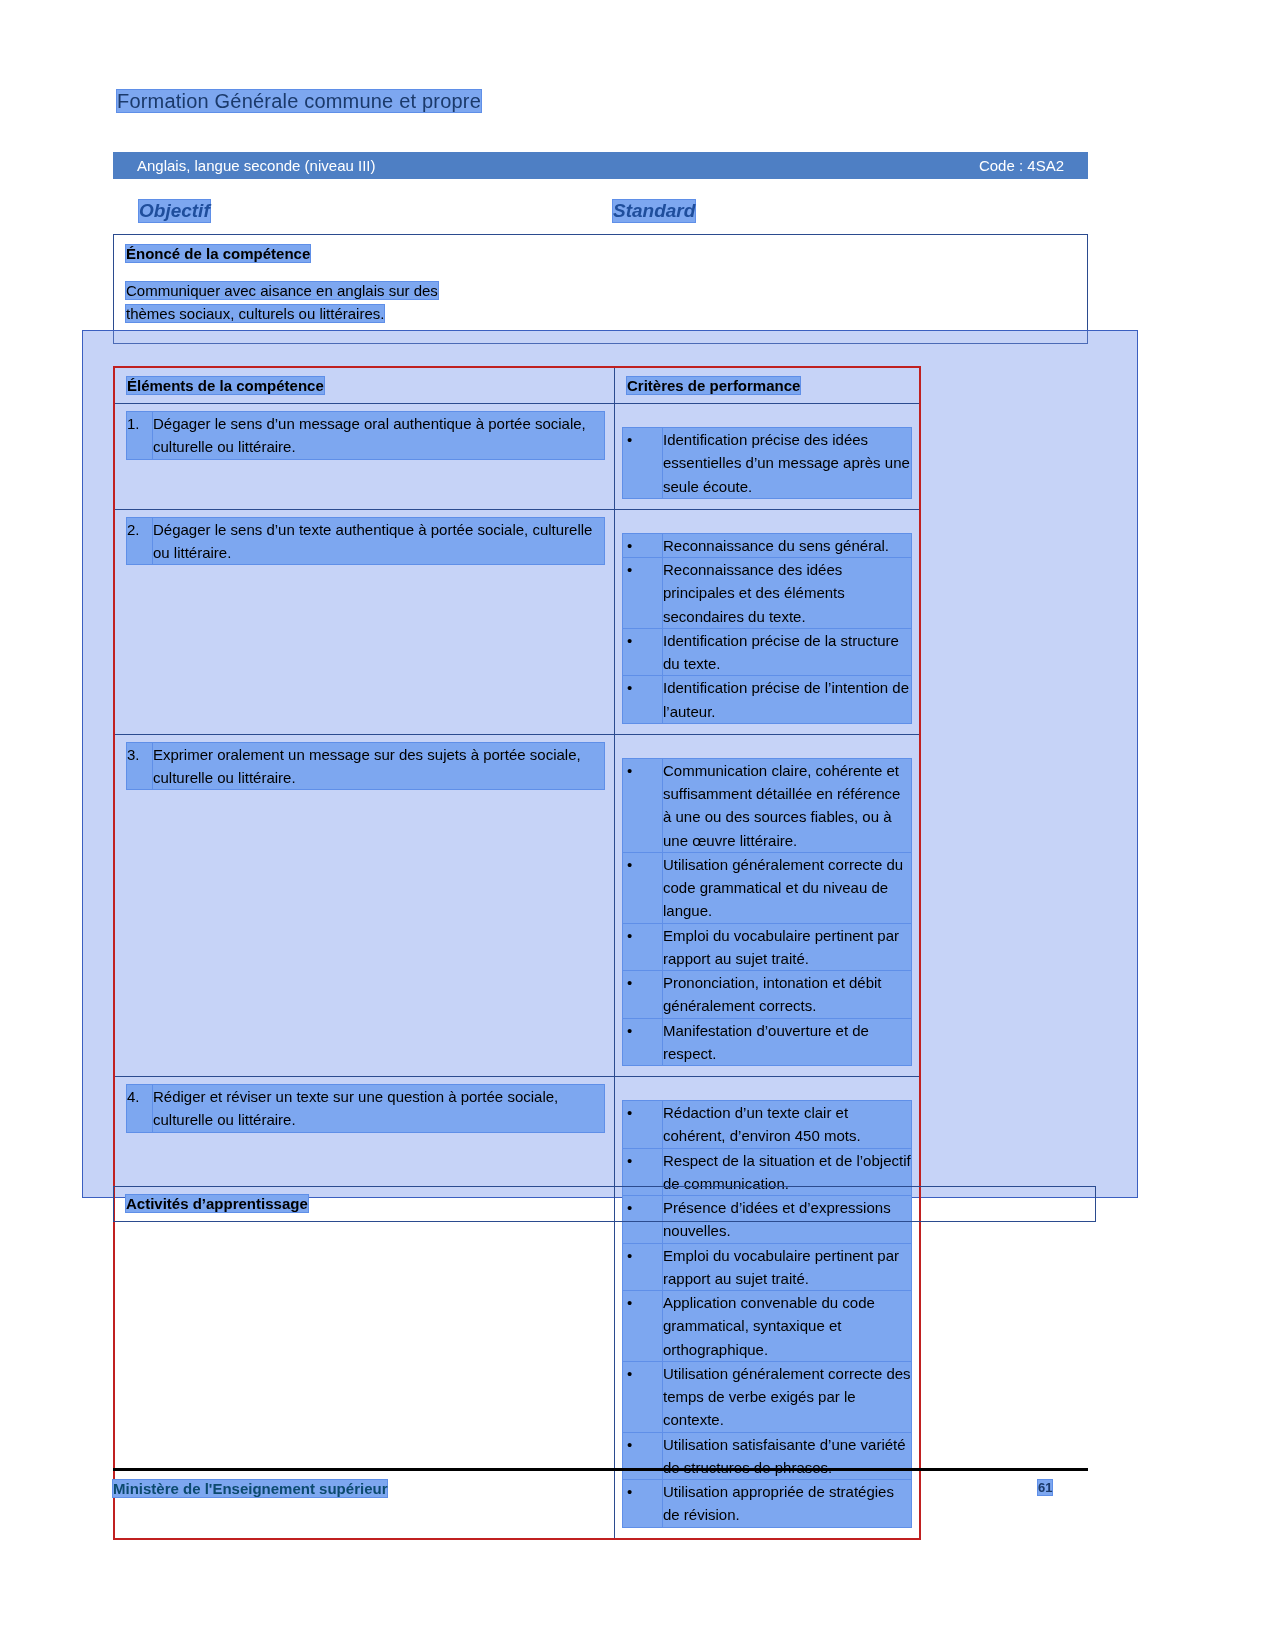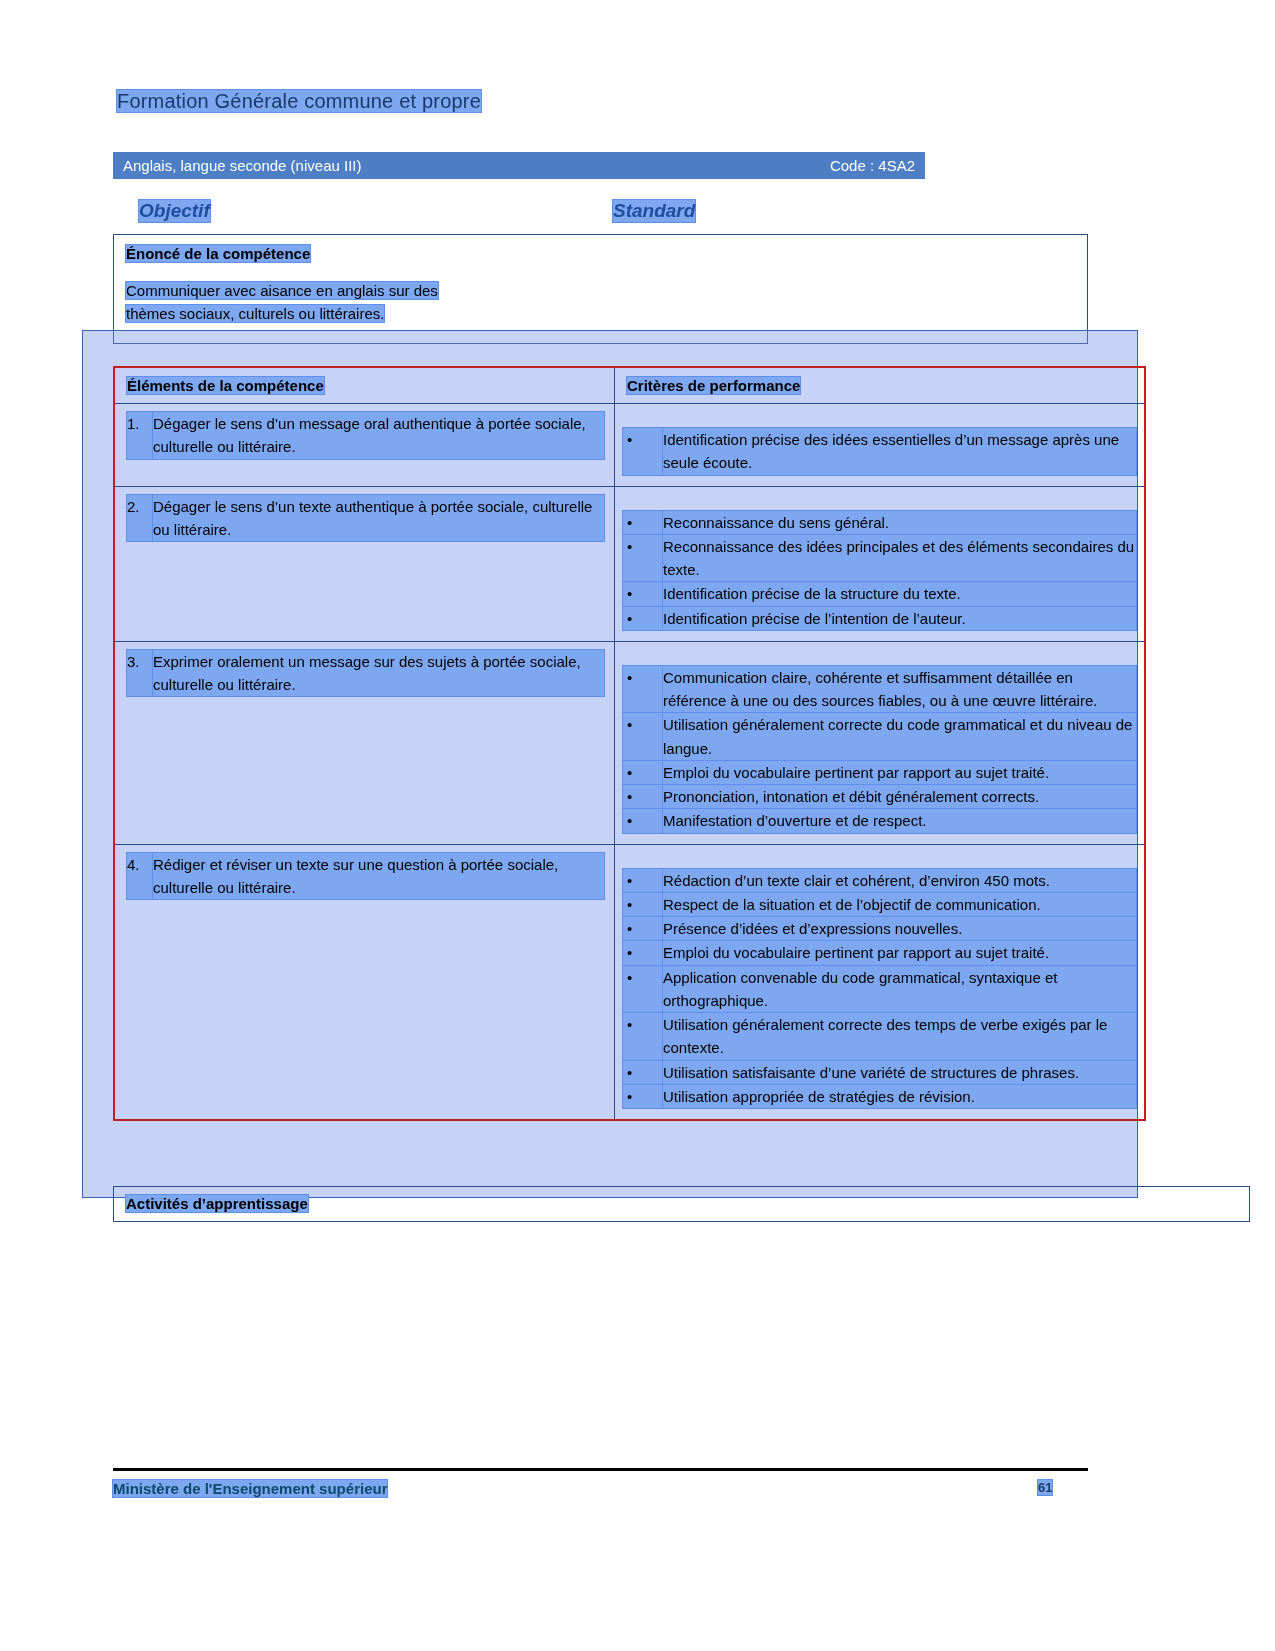--- a/index.html
+++ b/index.html
@@ -39,29 +39,29 @@
     color: #1b3a6b;
     letter-spacing: 0.2px;
     margin-top: 20px;
   }
 
   
   .title-bar {
     position: absolute;
     left: 113px;
     top: 152px;
-    width: 812px;
+    width: 975px;
     height: 27px;
     background: #4e7fc4;
     color: #ffffff;
     font-size: 15px;
     display: flex;
     align-items: center;
     justify-content: space-between;
-    padding: 0 10px;
+    padding: 0 24px;
     box-sizing: border-box;
   }
   .title-bar .left  { white-space: nowrap; }
   .title-bar .right { white-space: nowrap; }
 
   
   .objstd {
     position: absolute;
     left: 118px;
     top: 200px;
@@ -117,21 +117,21 @@
     background: rgba(120, 150, 235, 0.42);
     border: 1px solid #3b5fc0;
     box-sizing: border-box;
   }
 
   
   .table-wrap {
     position: absolute;
     left: 113px;
     top: 366px;
-    width: 1033px;
+    width: 808px;
     border: 2px solid #c02020;
     box-sizing: border-box;
   }
   .trow {
     display: flex;
     border-bottom: 1px solid #2b4b8f;
   }
   .trow:last-child { border-bottom: none; }
   .cell-left {
     width: 500px;
@@ -175,21 +175,21 @@
     text-align: left;
     padding-left: 4px;
     box-sizing: border-box;
   }
   .crit .ctxt { flex: 1; }
 
   
   .box-act {
     left: 113px;
     top: 1186px;
-    width: 1137px;
+    width: 983px;
     height: 36px;
   }
   .act-title {
     position: absolute;
     left: 12px;
     top: 8px;
     font-size: 15px;
     font-weight: bold;
   }
   .box-info {

